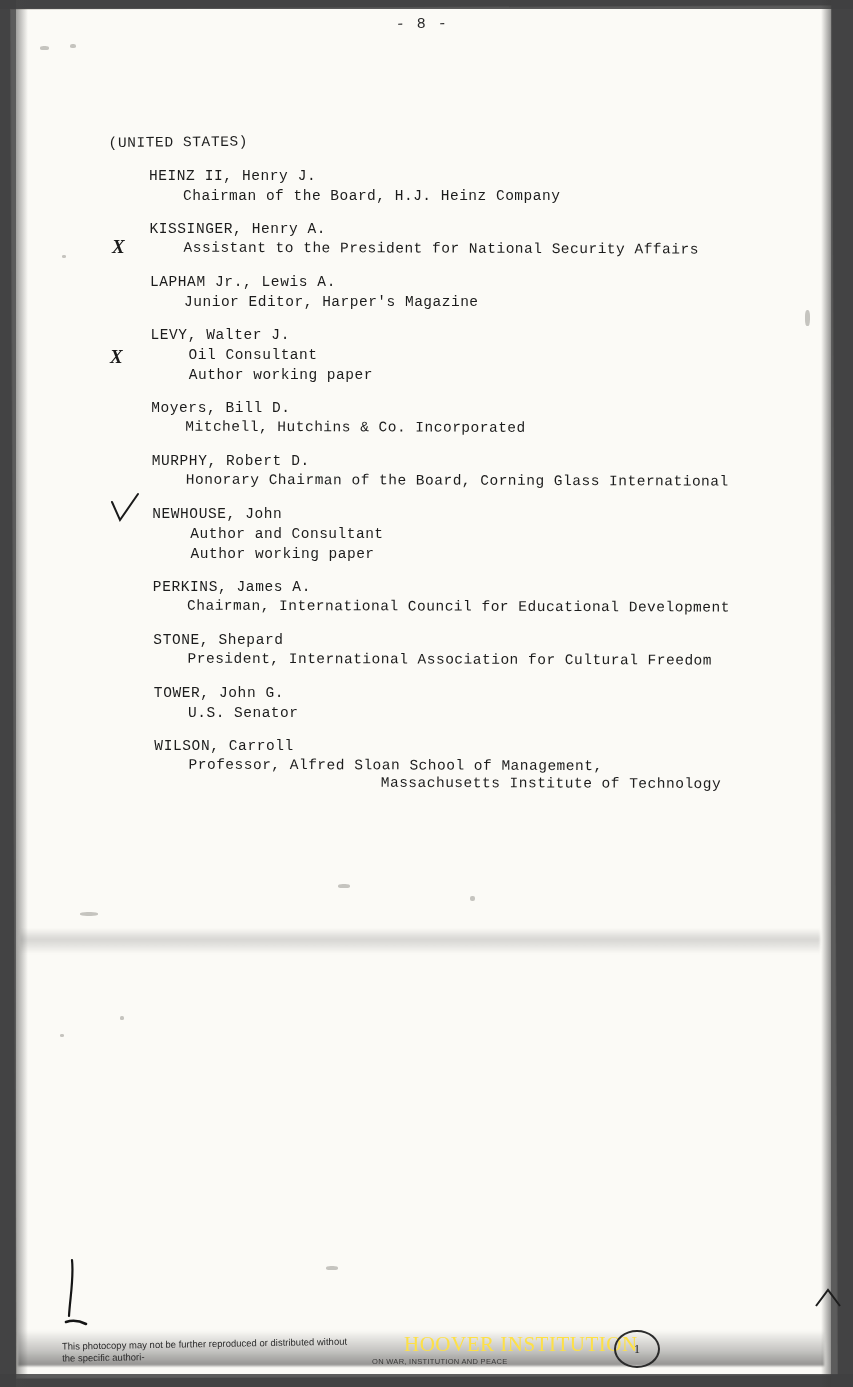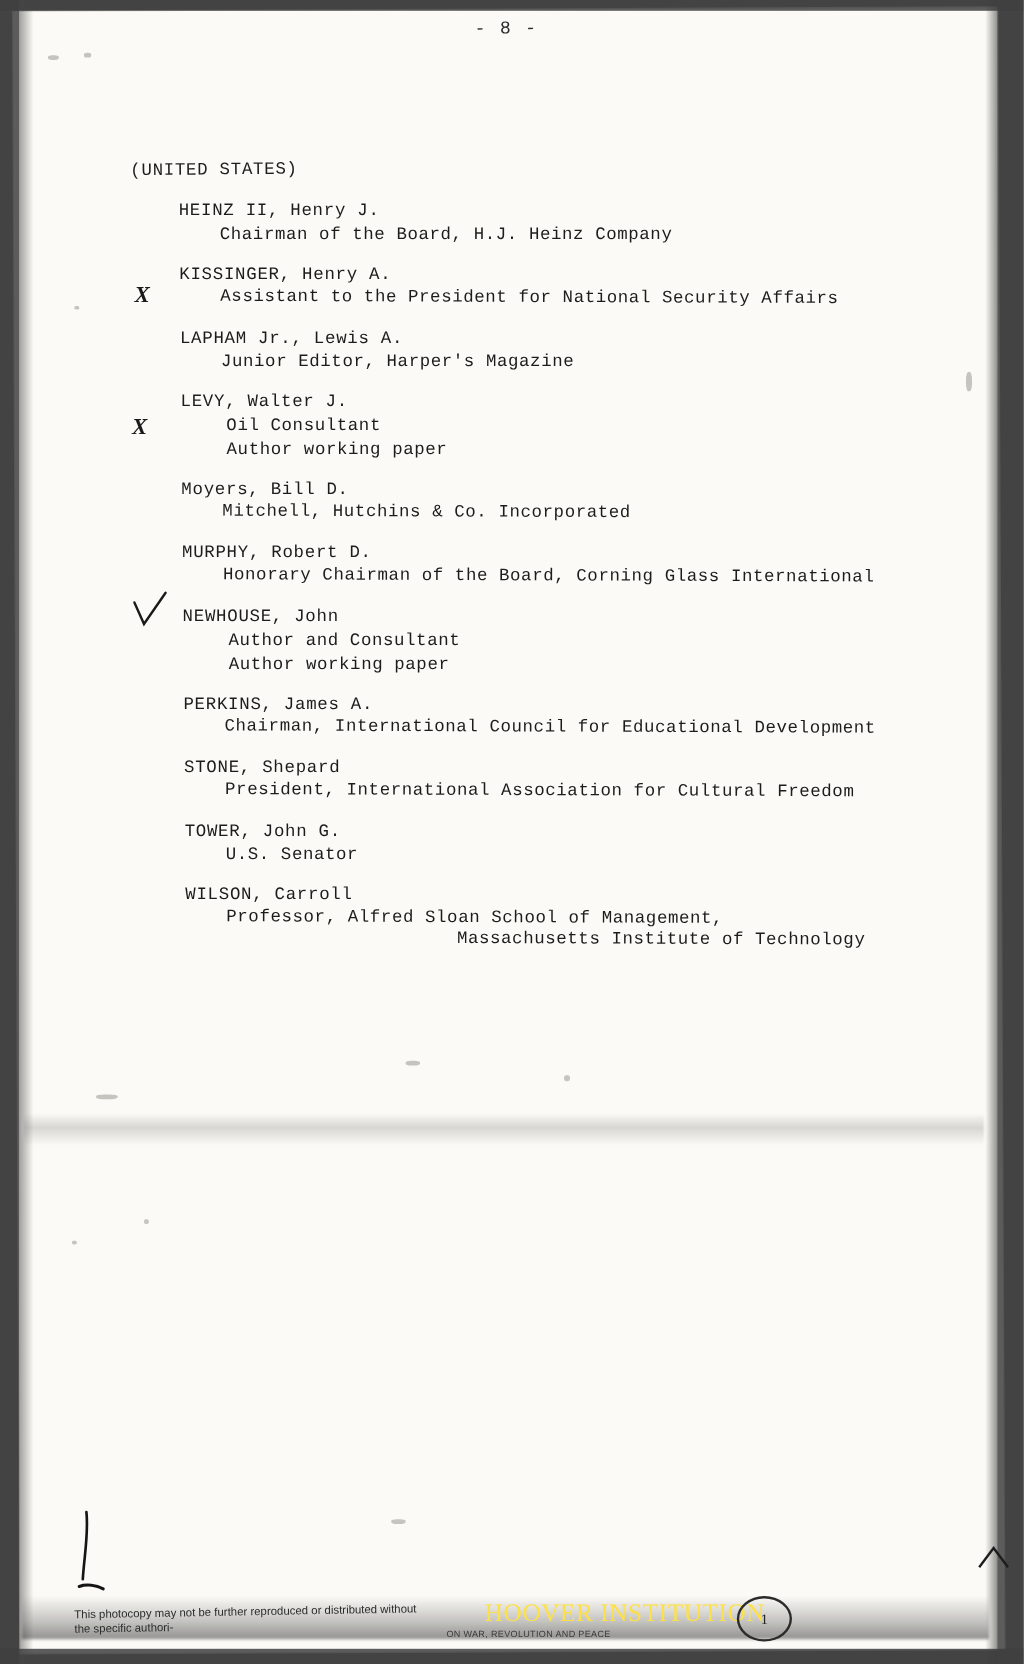--- a/index.html
+++ b/index.html
@@ -346,17 +346,17 @@
     <path d="M2 64 C8 62, 16 63, 22 66" stroke="#151515" stroke-width="2.6" fill="none" stroke-linecap="round"></path>
   </svg>
 
   <svg class="tick" style="left:812px; top:1284px; width:32px; height:28px;" viewBox="0 0 32 28">
     <path d="M4 22 L16 6 L28 22" stroke="#1d1d1d" stroke-width="2" fill="none"></path>
   </svg>
 
   <div id="footer">
     <div class="copy-notice">This photocopy may not be further reproduced or distributed without the specific authori-</div>
     <div class="hoover-title">HOOVER INSTITUTION</div>
-    <div class="hoover-sub">ON WAR, REVOLUTION AND PEACE</div>
+    <div class="hoover-sub">ON WAR, INSTITUTION AND PEACE</div>
     <div class="seal">1</div>
   </div>
 
 </div>
 
 </body></html>

